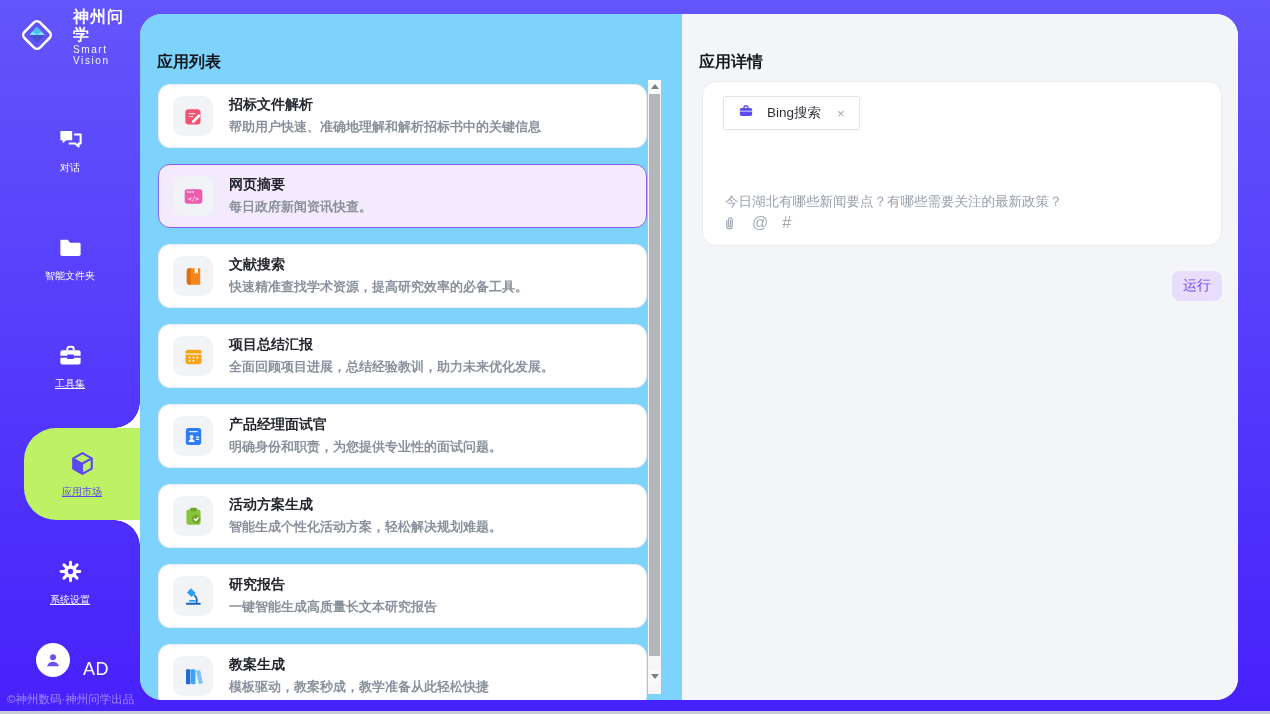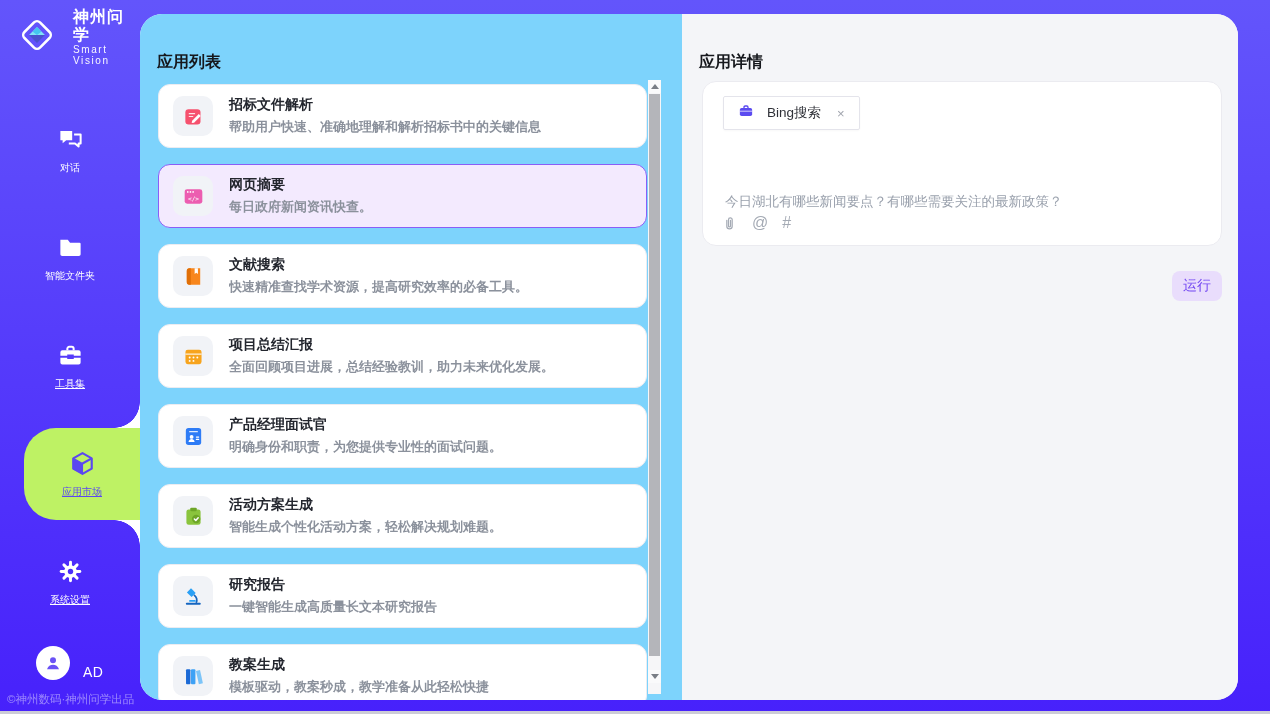--- a/index.html
+++ b/index.html
@@ -24,21 +24,21 @@
   .nav-label.u { text-decoration:underline; }
   .nav-item.active { width:116px; height:92px; margin:8px 0 8px 24px; background:#bef264; border-radius:32px 0 0 32px; }
   .nav-item.active::before { content:''; position:absolute; top:-26px; right:0; width:26px; height:26px;
     background:radial-gradient(circle at 0 0, rgba(0,0,0,0) 25.5px, #fff 26px); }
   .nav-item.active::after { content:''; position:absolute; bottom:-26px; right:0; width:26px; height:26px;
     background:radial-gradient(circle at 0 100%, rgba(0,0,0,0) 25.5px, #fff 26px); }
   .nav-item.active .nav-label { color:var(--accent,#5b48f0); }
   .user-row { position:absolute; left:36px; bottom:34px; display:flex; align-items:center; gap:13px; }
   .avatar { width:34px; height:34px; border-radius:50%; background:#fff; display:flex; align-items:center; justify-content:center; }
   .avatar svg { width:20px; height:20px; }
-  .user-name { font-size:14px; letter-spacing:.5px;margin-top:19px; }
+  .user-name { font-size:18px; letter-spacing:.5px;margin-top:19px; }
   .copyright { position:absolute; left:7px; bottom:7px; font-size:11.5px; color:rgba(255,255,255,.45); white-space:nowrap; }
 
   
   .content { position:absolute; left:140px; top:14px; width:1098px; height:686px; background:#fff;
     border-radius:22px; overflow:hidden; display:flex; }
 
   
   .list-pane { position:relative; width:542px; height:100%; background:#7dd3fc; }
   .pane-title { position:absolute; top:38px; left:17px; font-size:16px; font-weight:bold; color:#16181d; }
   .app-list { position:absolute; top:70px; left:18px; width:489px; bottom:0; display:flex; flex-direction:column; gap:16px; overflow:hidden; }

